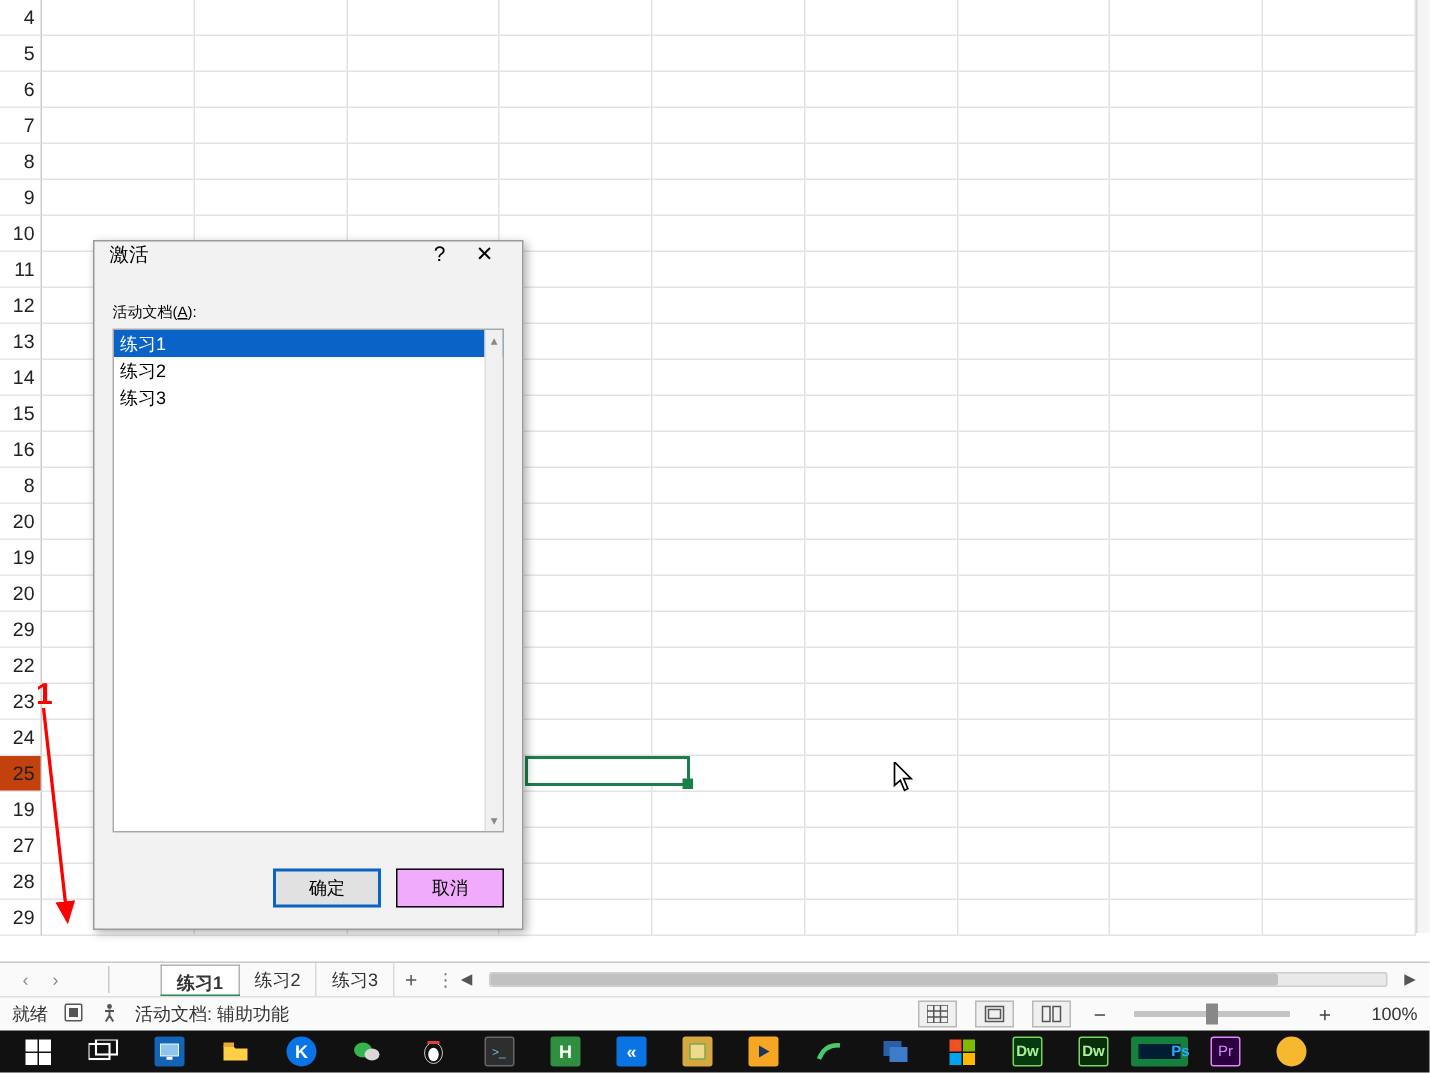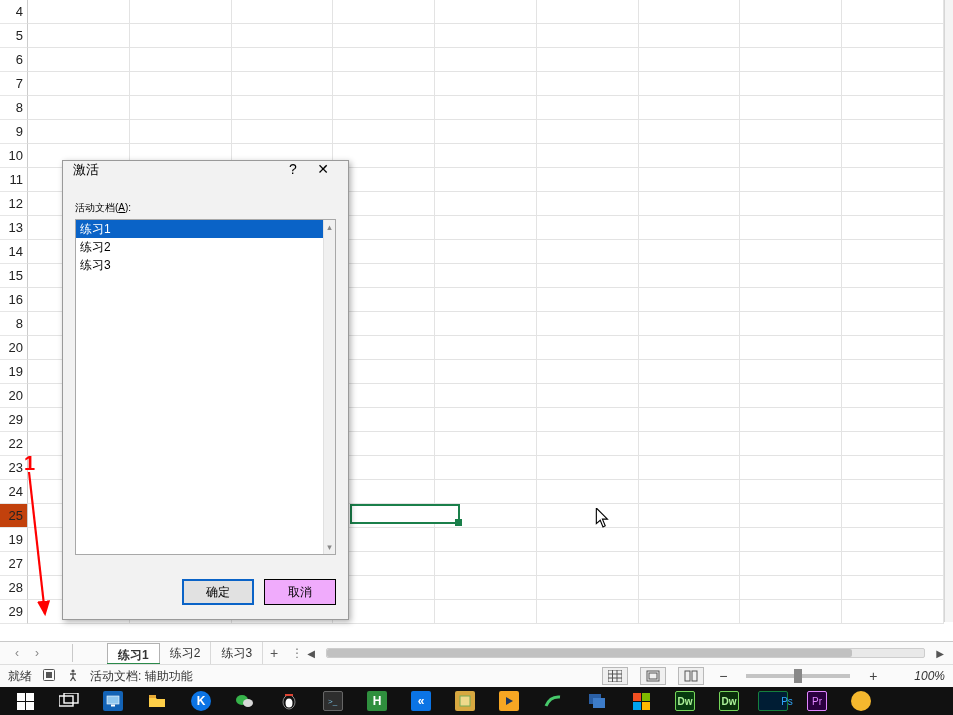--- a/index.html
+++ b/index.html
@@ -521,21 +521,21 @@
     <svg width="14" height="12" viewBox="0 0 14 12">
         <rect x="1" y="1" width="5" height="10" fill="none" stroke="#555"></rect>
         <rect x="8" y="1" width="5" height="10" fill="none" stroke="#555"></rect>
       </svg>
   </span>
   <span class="zbtn">−</span>
   <span class="zoom-slider">
       <span class="zthumb"></span>
     </span>
   <span class="zbtn">+</span>
-  <span style="margin-left:24px;font-style:italic;">100%</span>
+  <span style="margin-left:14px;">100%</span>
 </div>
 
 <div class="taskbar">
   <div class="tb-item">
     <div class="tb-grid">
         <span></span>
         <span></span>
         <span></span>
         <span></span>
       </div>
@@ -634,21 +634,21 @@
         </div>
       </div>
   </div>
   <div class="tb-item">
     <div class="tb-icon" style="background:#073b0f;border:1px solid #76d65a;color:#aef29a;font-size:10px;font-weight:bold;">Dw</div>
   </div>
   <div class="tb-item">
     <div class="tb-icon" style="background:#0a2e0a;border:1px solid #76d65a;color:#aef29a;font-size:10px;font-weight:bold;">Dw</div>
   </div>
   <div class="tb-item">
-    <div class="tb-icon" style="background:#001d34;border:1px solid #15803d;color:#31a8ff;font-size:10px;font-weight:normal;padding-left:28px;">Ps</div>
+    <div class="tb-icon" style="background:#001d34;border:5px solid #15803d;color:#31a8ff;font-size:10px;font-weight:bold;padding-left:28px;">Ps</div>
   </div>
   <div class="tb-item">
     <div class="tb-icon" style="background:#2a003f;border:1px solid #e085ff;color:#e085ff;font-size:10px;font-weight:normal;">Pr</div>
   </div>
   <div class="tb-item">
     <div class="tb-icon" style="background:#f5b82e;border-radius:50%;"></div>
   </div>
 </div>
 
 </body></html>

